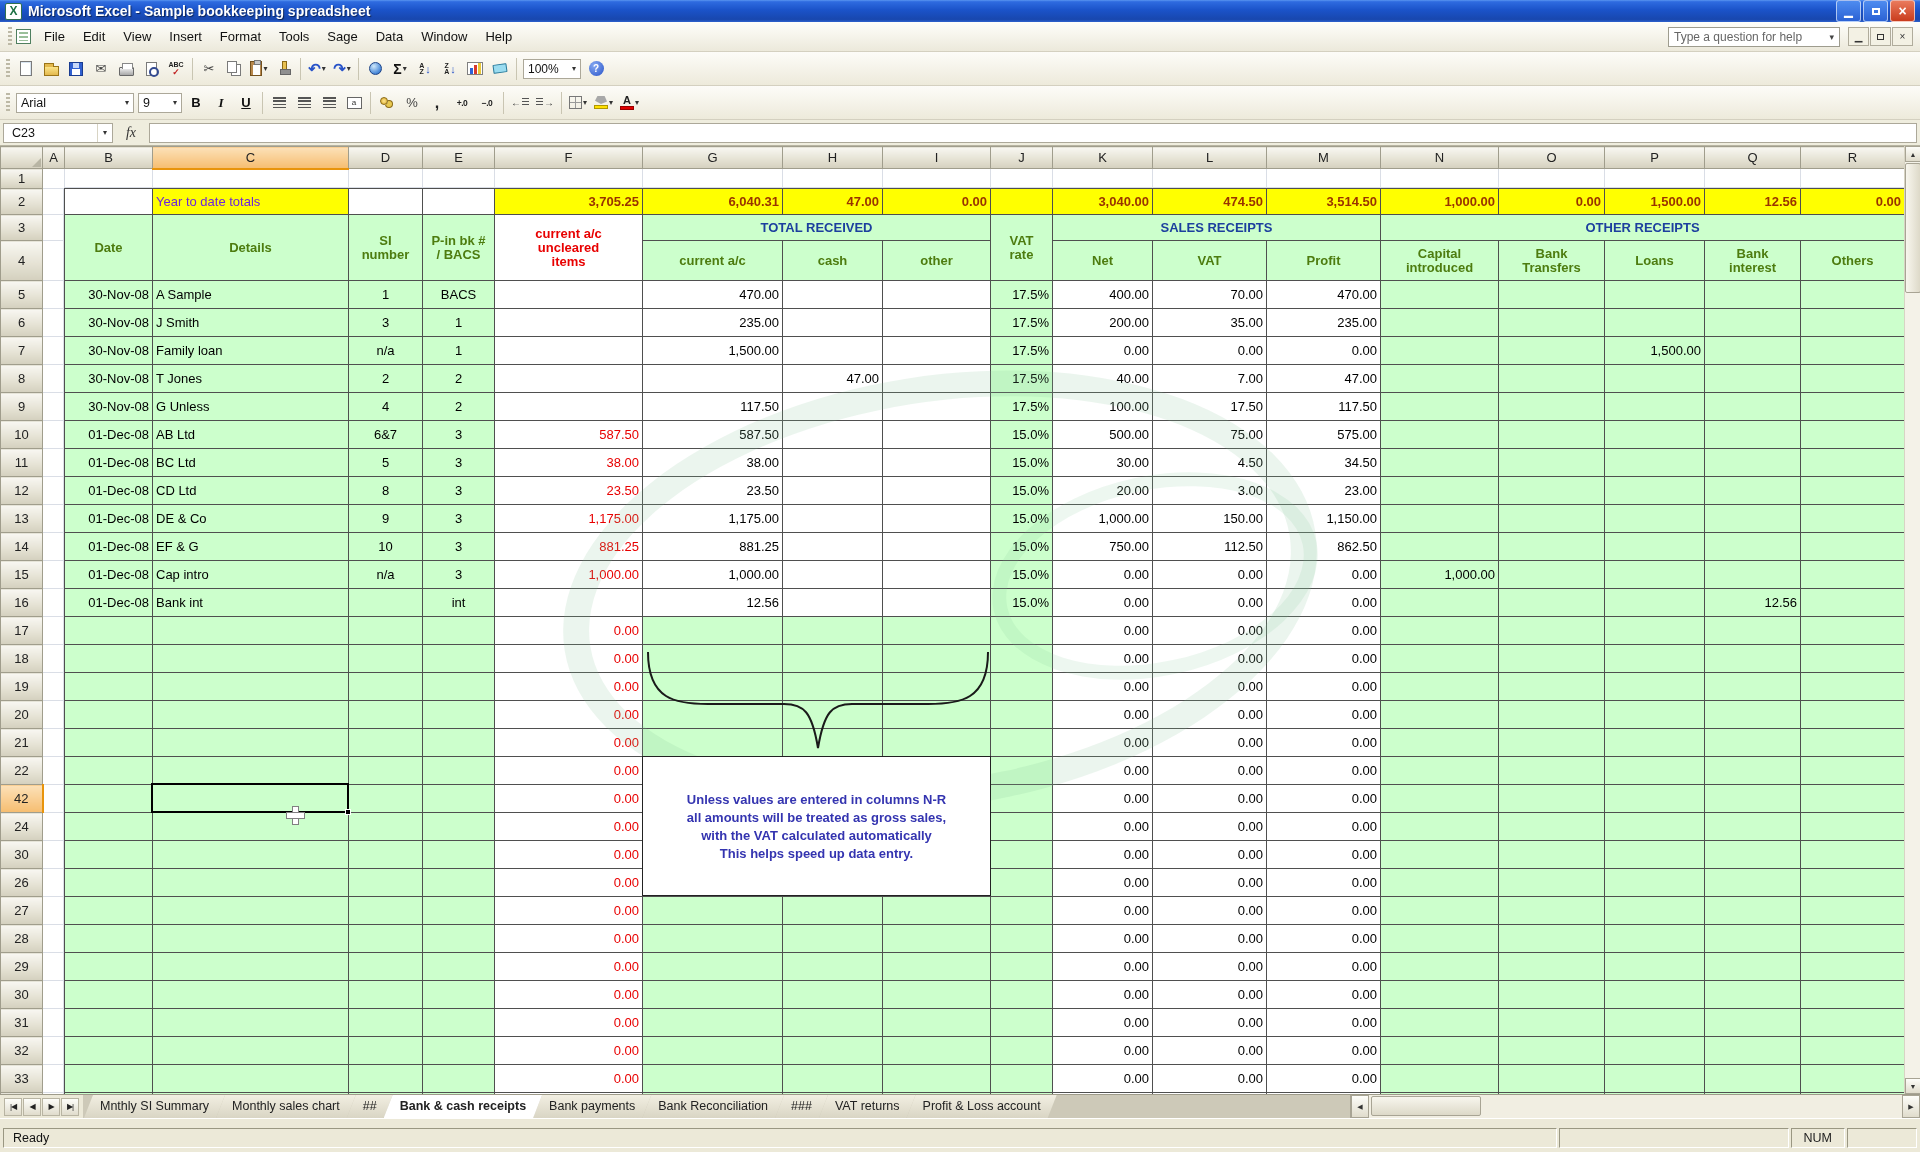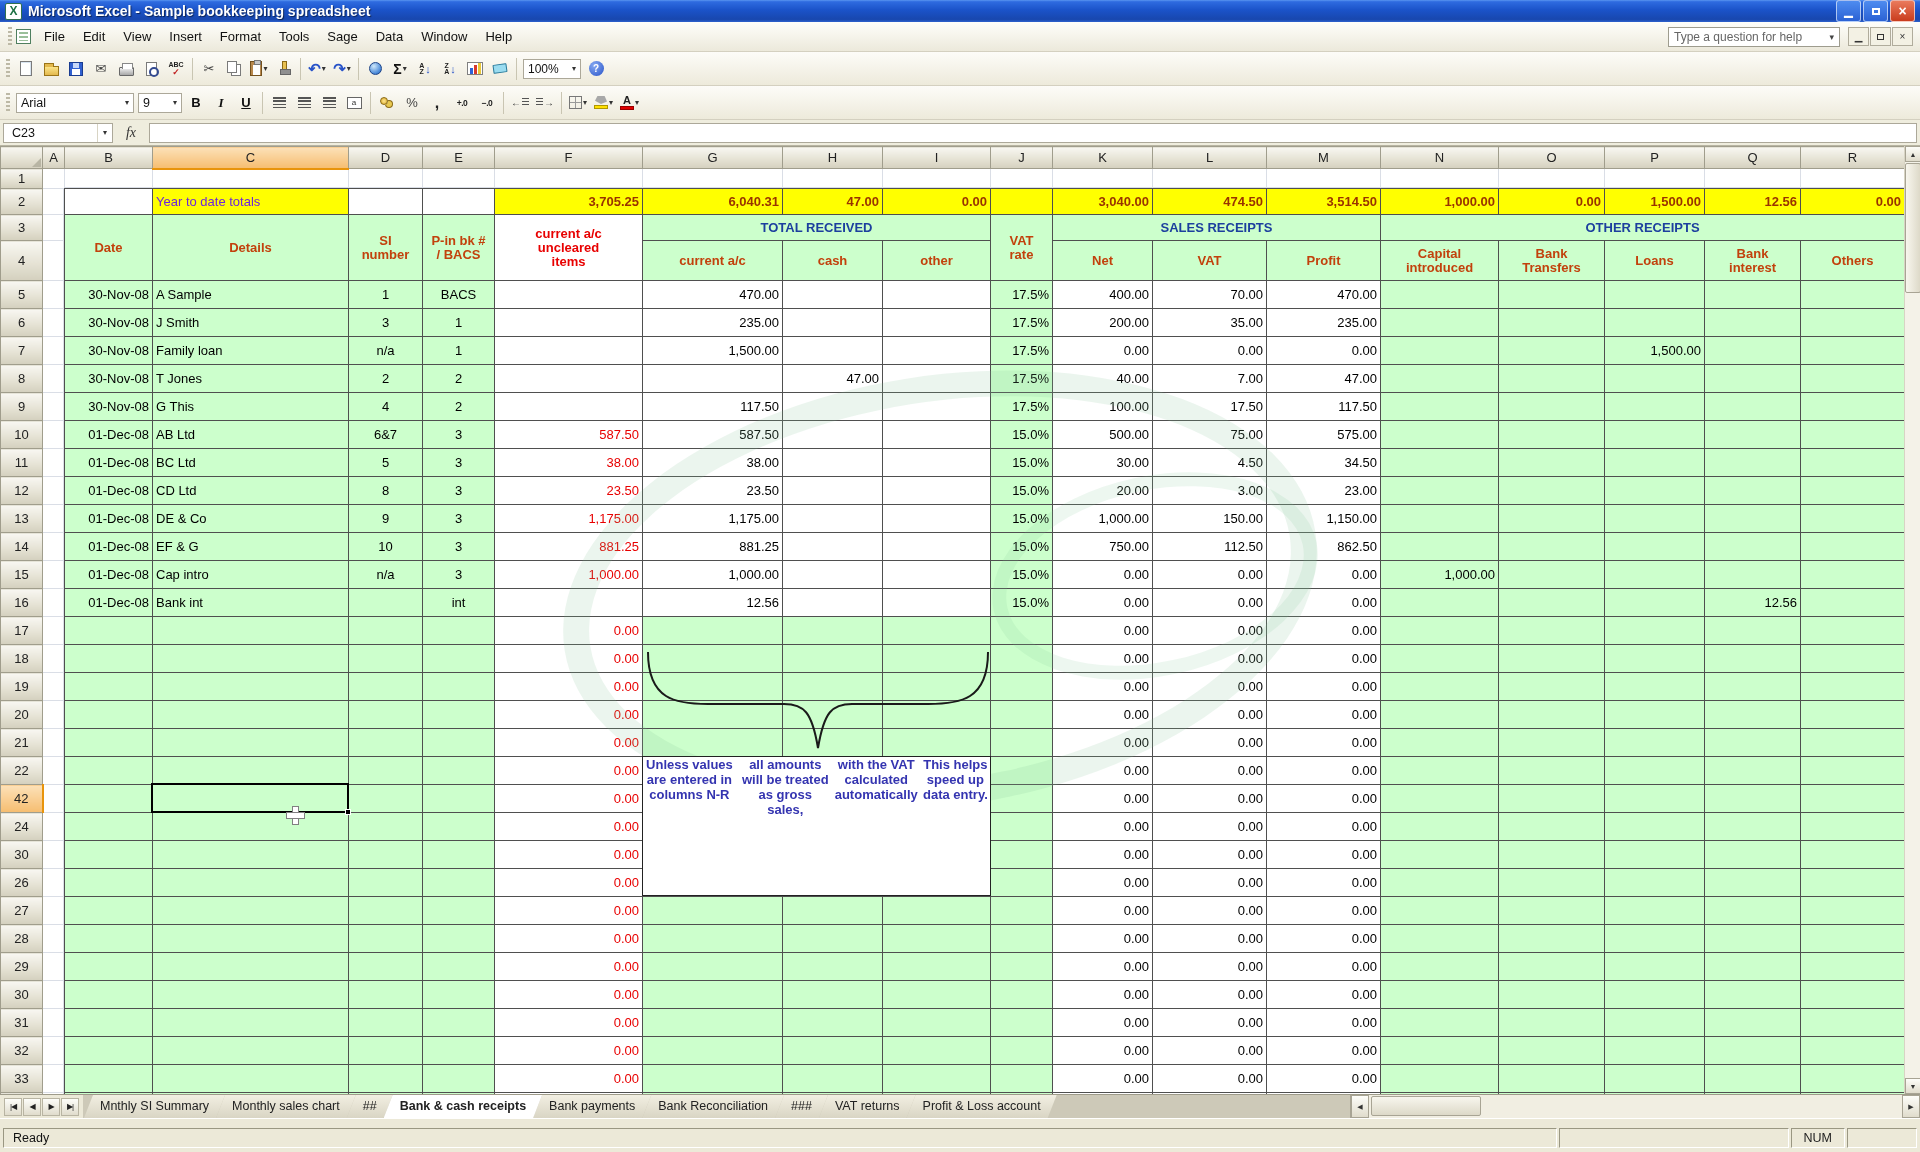--- a/index.html
+++ b/index.html
@@ -108,32 +108,32 @@
   .corner::after{content:"";position:absolute;right:1px;bottom:1px;border-left:9px solid transparent;border-bottom:9px solid #B8B5A4}
   .lt{border:none;background-color:#fff;background-image:linear-gradient(#DADEE6,#DADEE6),linear-gradient(#DADEE6,#DADEE6);background-size:1px 100%,100% 1px;background-position:right,bottom;background-repeat:no-repeat}
   .reg{border:1px solid #4F4F4F}
   .grn{background:#CCFFCC}
   .wht{background:#fff}
   .yel{background:#FFFF00}
   .num{text-align:right;padding-right:4px}
   .lft{text-align:left;padding-left:4px}
   .ctr{text-align:center}
   .fred{color:#E80000}
-  .hnavy{color:#c2410c;font-weight:bold;line-height:14px}
+  .hnavy{color:#4d7c0f;font-weight:bold;line-height:14px}
   .hred{color:#E80000;font-weight:bold;line-height:14px}
   .grp{color:#1C3F9E;font-weight:bold;text-align:center;vertical-align:middle}
   .vb{vertical-align:bottom;text-align:center;padding-bottom:3px}
   .ytdlab{color:#6d28d9;font-weight:normal;text-align:left;padding-left:5px}
   .ytdval{color:#993300;font-weight:bold}
 
   .wm{position:absolute;pointer-events:none;z-index:3}
   .wm1{left:560px;top:230px;width:760px;height:430px;border:26px solid rgba(130,195,150,.16);border-radius:50%;transform:rotate(-9deg)}
   .wm2{left:990px;top:330px;width:330px;height:200px;border:14px solid rgba(130,195,150,.14);border-radius:50%;transform:rotate(-12deg)}
   .brace{position:absolute;left:646px;top:498px;z-index:6}
-  .callout{position:absolute;left:642px;top:610px;width:349px;height:140px;background:#fff;border:1px solid #222;z-index:6;display:flex;flex-direction:row;justify-content:center;gap:3px;text-align:center;color:#3434B0;font-weight:bold;font-size:13px}
+  .callout{position:absolute;left:642px;top:610px;width:349px;height:140px;background:#fff;border:1px solid #222;z-index:6;display:flex;flex-direction:column;justify-content:center;gap:3px;text-align:center;color:#3434B0;font-weight:bold;font-size:13px}
   .selbox{position:absolute;left:151px;top:637px;width:198px;height:30px;border:2px solid #000;z-index:7}
   .handle{position:absolute;right:-4px;bottom:-4px;width:6px;height:6px;background:#000;border:1px solid #fff}
   .cellcursor{position:absolute;left:286px;top:660px;width:17px;height:17px;z-index:8}
   .cellcursor::before{content:"";position:absolute;left:6px;top:0;width:5px;height:17px;background:#fff;border:1px solid #808080}
   .cellcursor::after{content:"";position:absolute;top:6px;left:0;width:17px;height:5px;background:#fff;border:1px solid #808080}
   .vscroll{position:absolute;right:0;top:0;width:16px;height:948px;background:#F4F2E8;border-left:1px solid #D8D4C4;z-index:10}
   .sbtn{width:16px;height:16px;font-size:7px;display:flex;align-items:center;justify-content:center;background:linear-gradient(#FDFDF9,#E0DCCC);border:1px solid #A8A494;color:#333}
   .vscroll .sbtn{position:absolute;left:0;top:0}
   .vscroll .sbtn.sdown{top:auto;bottom:0}
   .vthumb{position:absolute;top:17px;left:0;width:16px;height:130px;background:linear-gradient(90deg,#F8F6EE,#DDD9C8);border:1px solid #A8A494;border-radius:2px}
@@ -565,21 +565,21 @@
             <td class="reg grn num"></td>
             <td class="reg grn num"></td>
             <td class="reg grn num"></td>
             <td class="reg grn num"></td>
             <td class="reg grn num"></td>
           </tr>
           <tr>
             <th class="hdr rowh">9</th>
             <td class="lt"></td>
             <td class="reg grn num">30-Nov-08</td>
-            <td class="reg grn lft">G This</td>
+            <td class="reg grn lft">G Unless</td>
             <td class="reg grn ctr">4</td>
             <td class="reg grn ctr">2</td>
             <td class="reg wht num fred"></td>
             <td class="reg wht num">117.50</td>
             <td class="reg wht num"></td>
             <td class="reg wht num"></td>
             <td class="reg grn num">17.5%</td>
             <td class="reg wht num">100.00</td>
             <td class="reg wht num">17.50</td>
             <td class="reg wht num">117.50</td>

